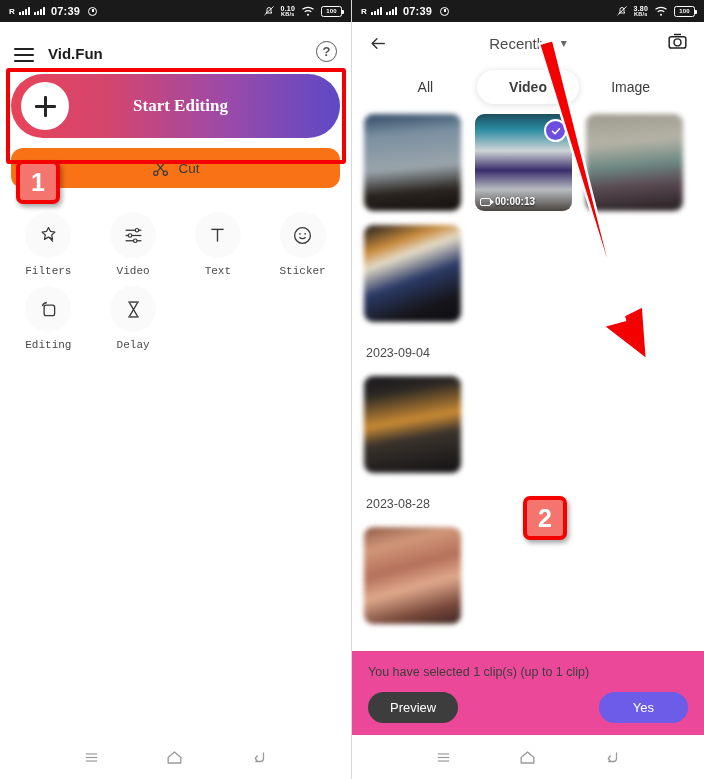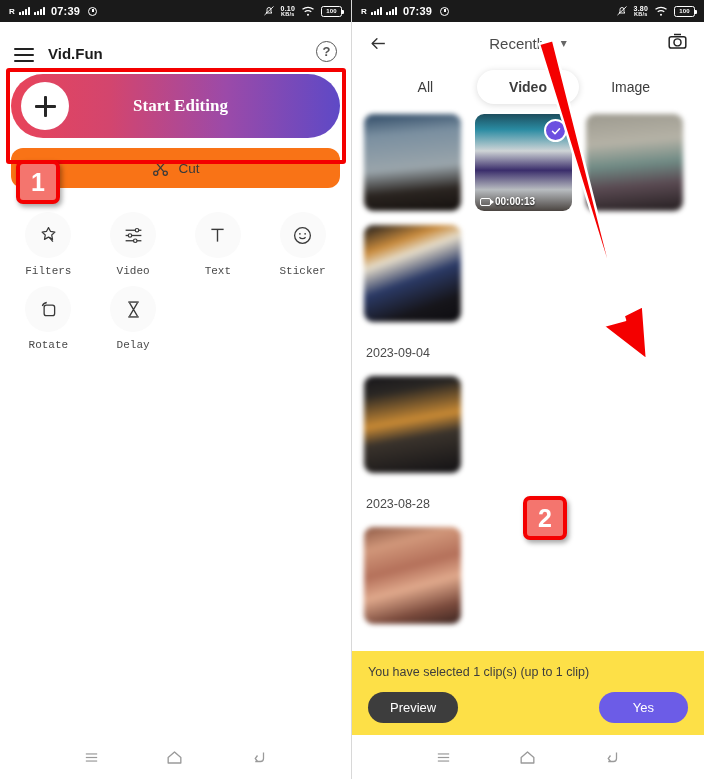--- a/index.html
+++ b/index.html
@@ -100,21 +100,21 @@
             text-shadow: 0 1px 2px rgba(0,0,0,.8); }
   .vcam { width: 11px; height: 8px; border: 1.4px solid #fff; border-radius: 2px; position: relative; }
   .vcam::after { content:""; position:absolute; right:-4px; top:0.5px;
                  border-top:3px solid transparent; border-bottom:3px solid transparent;
                  border-left:4px solid #fff; }
   .check { position: absolute; right: 5px; top: 5px; width: 23px; height: 23px;
            border-radius: 50%; background: #6c4fe0; border: 2px solid #fff;
            display: flex; align-items: center; justify-content: center; }
   .date-label { width: 100%; font-size: 12.5px; color: #4a4a4a; padding: 10px 2px 2px 2px; }
 
-  .bottom-sheet { position: absolute; left: 0; right: 0; bottom: 44px; background: #fde047;
+  .bottom-sheet { position: absolute; left: 0; right: 0; bottom: 44px; background: #ec4899;
                   padding: 14px 16px 12px 16px; }
   .sheet-text { font-size: 12.5px; color: #3d3d3d; margin-bottom: 13px; }
   .sheet-btns { display: flex; align-items: center; }
   .btn-preview { background: #3d3d3d; color: #fff; font-size: 13px; border-radius: 17px;
                  padding: 8px 22px; }
   .btn-yes { margin-left: auto; background: #6c5ce7; color: #fff; font-size: 13px;
              border-radius: 17px; padding: 8px 34px; }
 
   
   .navbar { position: absolute; bottom: 0; left: 0; right: 0; height: 44px;
@@ -250,21 +250,21 @@
         </div>
       </div>
       <div class="tool-row">
         <div class="tool">
           <div class="tool-ic">
             <svg width="21" height="21" viewBox="0 0 24 24">
               <rect x="7" y="7" width="12" height="12" rx="2.5" fill="none" stroke="#3a3a3a" stroke-width="1.5"></rect>
               <path d="M5 8a6 6 0 0 1 5-4" fill="none" stroke="#3a3a3a" stroke-width="1.5"></path>
             </svg>
           </div>
-          <div class="tool-lbl">Rotate</div>
+          <div class="tool-lbl">Editing</div>
         </div>
         <div class="tool">
           <div class="tool-ic">
             <svg width="21" height="21" viewBox="0 0 24 24">
               <line x1="6" y1="3.5" x2="18" y2="3.5" stroke="#3a3a3a" stroke-width="1.6"></line>
               <line x1="6" y1="20.5" x2="18" y2="20.5" stroke="#3a3a3a" stroke-width="1.6"></line>
               <path d="M7.5 4.5l9 15M16.5 4.5l-9 15" stroke="#3a3a3a" stroke-width="1.5" fill="none"></path>
             </svg>
           </div>
           <div class="tool-lbl">Delay</div>

